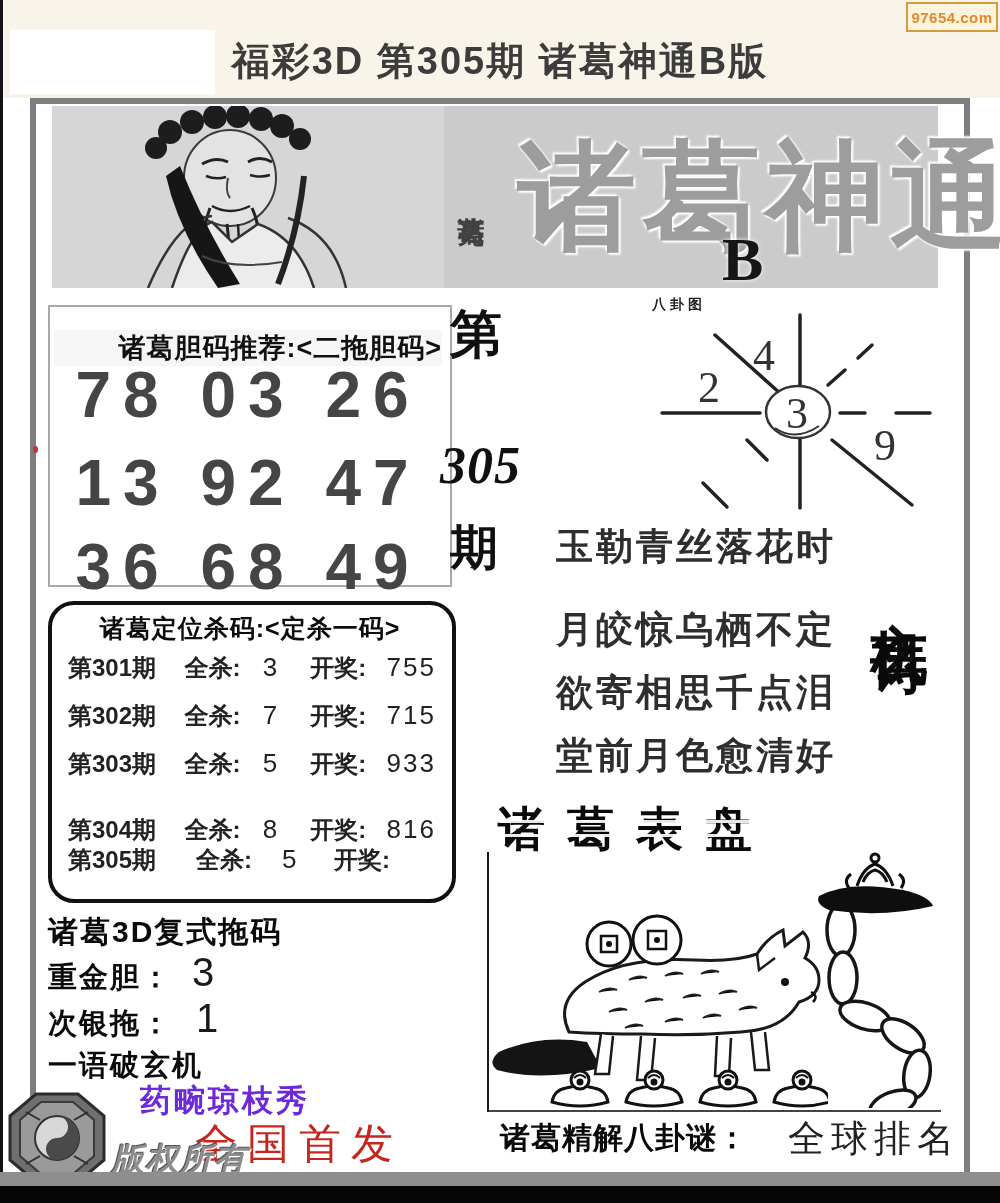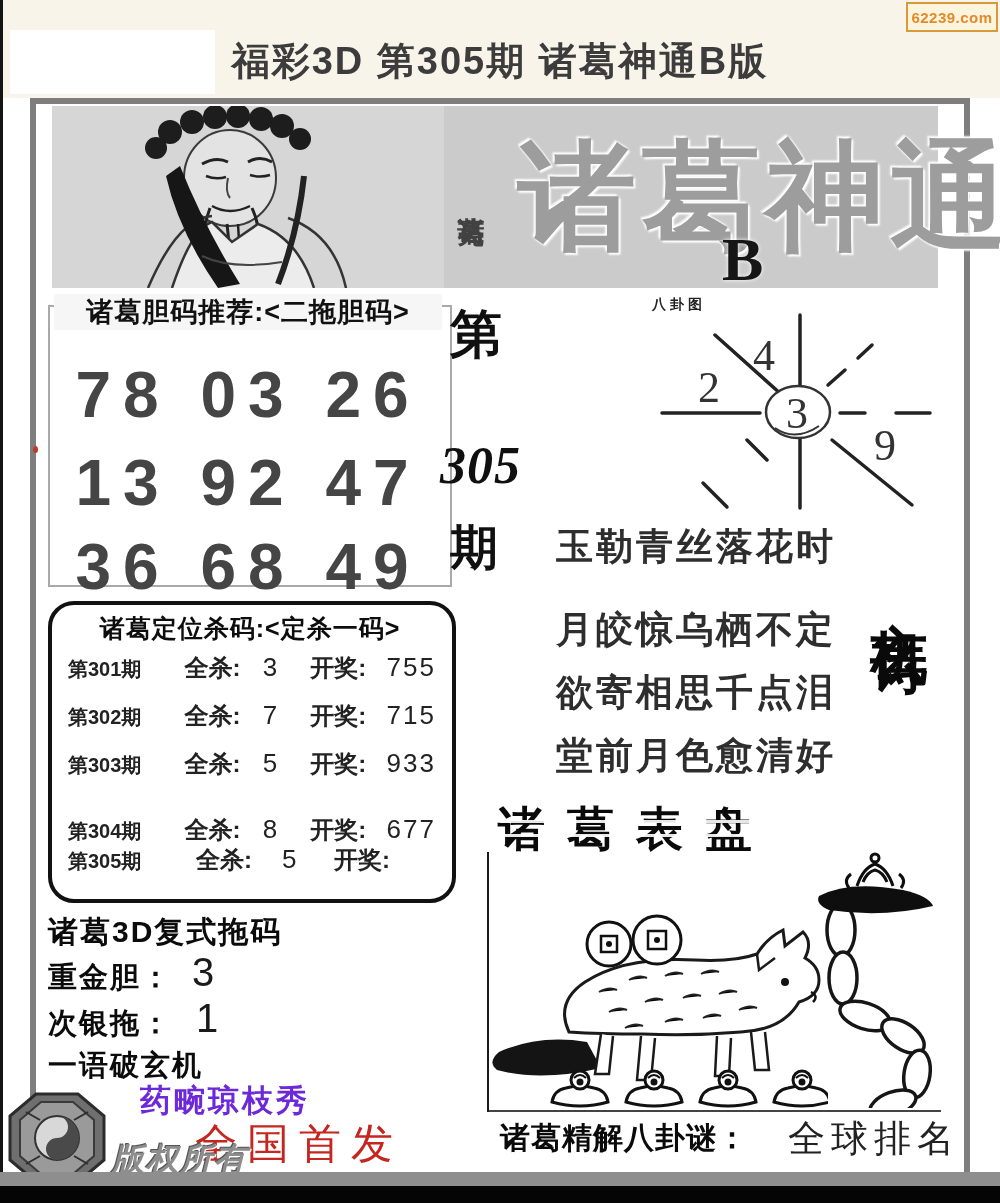--- a/index.html
+++ b/index.html
@@ -34,22 +34,22 @@
     letter-spacing:6px;white-space:nowrap;
     text-shadow:0 0 3px #fff,2px 2px 2px #ffffff,-2px -2px 2px #ffffff;
   }
   .banner-b{
     left:722px;top:224px;color:#161616;font-family:"Liberation Serif","DejaVu Serif",serif;
     font-size:62px;font-weight:bold;text-shadow:0 0 4px #fff;
   }
   
   .danma-box{left:48px;top:305px;width:400px;height:278px;border:2px solid #a9a9a9;background:#fff;}
   .danma-header{
-    left:54px;top:294px;width:388px;height:36px;background:#f6f6f6;color:#111;
-    font-size:27px;font-weight:900;text-align:center;letter-spacing:1px;
+    left:54px;top:330px;width:388px;height:36px;background:#f6f6f6;color:#111;
+    font-size:27px;font-weight:900;text-align:right;letter-spacing:1px;
   }
   .danma-row{left:60px;width:376px;text-align:center;color:#454545;font-size:64px;
     font-weight:600;letter-spacing:12px;white-space:nowrap;}
   
   .issue-char{left:450px;color:#101010;font-weight:900;}
   .issue-num{
     left:440px;top:436px;color:#101010;font-size:52px;font-style:italic;
     font-family:"Liberation Serif","DejaVu Serif",serif;font-weight:bold;letter-spacing:1px;
   }
   
@@ -61,21 +61,21 @@
     letter-spacing:3px;white-space:nowrap;}
   .xuanji{
     left:872px;top:576px;width:66px;color:#0a0a0a;font-size:57px;font-weight:900;
     writing-mode:vertical-rl;text-orientation:upright;letter-spacing:8px;
   }
   
   .shama-box{left:48px;top:601px;width:400px;height:294px;border:4px solid #111;border-radius:26px;background:#fff;}
   .shama-header{left:56px;top:612px;width:388px;text-align:center;color:#0d0d0d;
     font-size:25px;font-weight:900;letter-spacing:1px;}
   .shama-row{left:68px;width:368px;display:flex;align-items:baseline;color:#222;}
-  .shama-row .c-issue{width:128px;font-size:20px;font-weight:800;}
+  .shama-row .c-issue{width:128px;font-size:24px;font-weight:800;}
   .shama-row .c-kl{width:86px;font-size:24px;font-weight:800;}
   .shama-row .c-kv{width:52px;font-size:26px;font-weight:500;}
   .shama-row .c-dl{width:84px;font-size:24px;font-weight:800;}
   .shama-row .c-dv{font-size:26px;font-weight:500;letter-spacing:2px;}
   
   .fushi-title{left:48px;top:912px;color:#0b0b0b;font-size:30px;font-weight:900;letter-spacing:2px;}
   .fushi-label{left:48px;color:#0b0b0b;font-size:29px;font-weight:900;letter-spacing:2px;}
   .fushi-val{color:#1a1a1a;font-size:40px;font-weight:500;}
   .hint-line{left:140px;top:1080px;color:#6d28d9;font-size:31px;font-weight:700;letter-spacing:3px;}
   .national{left:195px;top:1116px;color:#c5261f;font-size:42px;letter-spacing:10px;
@@ -99,21 +99,21 @@
   .black-bar{left:0;top:1186px;width:1000px;height:17px;background:#050505;}
   .red-dot{left:33px;top:446px;width:5px;height:7px;background:#c0392b;border-radius:50%;}
   svg{display:block;}
 </style>
 </head>
 <body>
 
 <div class="abs top-band"></div>
 <div class="abs top-white"></div>
 <div class="abs site-badge">
-  <span>62239.com</span>
+  <span>97654.com</span>
 </div>
 <div class="abs page-title">福彩3D 第305期 诸葛神通B版</div>
 
 <div class="abs frame"></div>
 
 <div class="abs banner"></div>
 <div class="abs portrait-box">
   <svg width="392" height="182" viewBox="0 0 392 182">
     <rect x="0" y="0" width="392" height="182" fill="#d6d6d6"></rect>
 
@@ -216,21 +216,21 @@
   <span class="c-kl">全杀:</span>
   <span class="c-kv">5</span>
   <span class="c-dl">开奖:</span>
   <span class="c-dv">933</span>
 </div>
 <div class="abs shama-row" style="top:814px;">
   <span class="c-issue">第304期</span>
   <span class="c-kl">全杀:</span>
   <span class="c-kv">8</span>
   <span class="c-dl">开奖:</span>
-  <span class="c-dv">677</span>
+  <span class="c-dv">816</span>
 </div>
 <div class="abs shama-row" style="top:844px;">
   <span class="c-issue">第305期</span>
   <span class="c-kl">全杀:</span>
   <span class="c-kv">5</span>
   <span class="c-dl">开奖:</span>
   <span class="c-dv"></span>
 </div>
 
 <div class="abs fushi-title">诸葛3D复式拖码</div>

